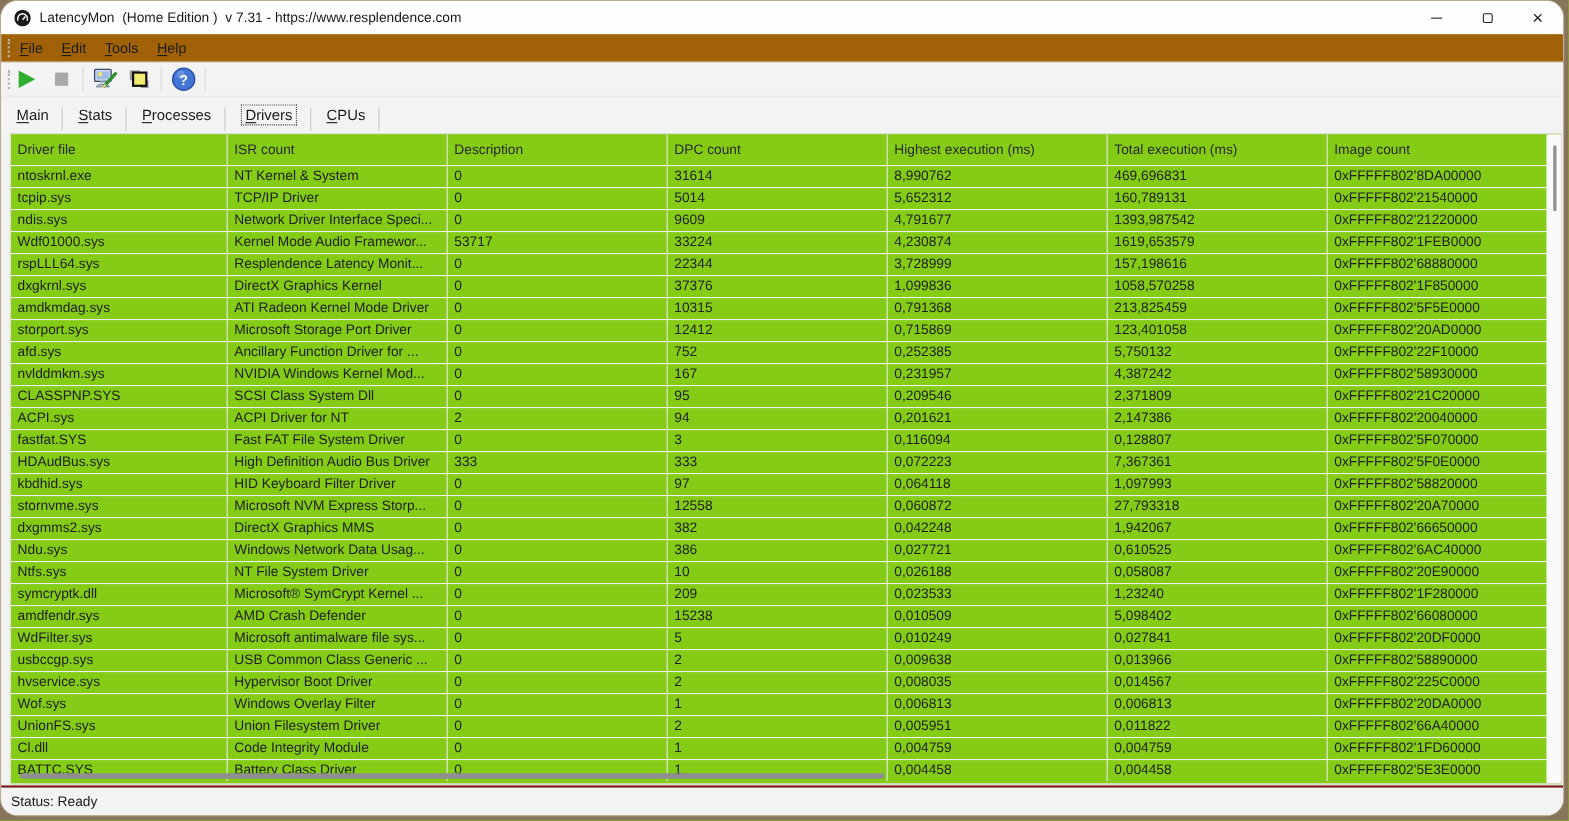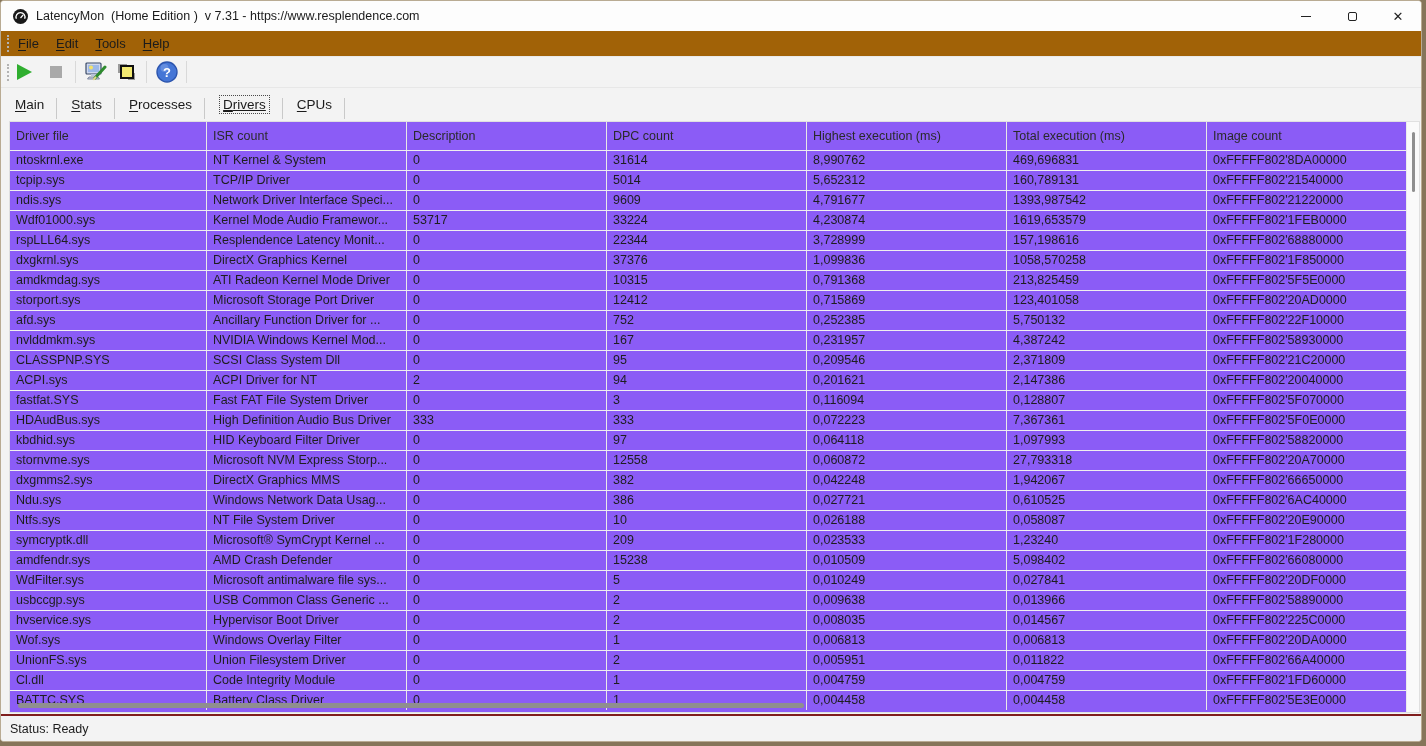--- a/index.html
+++ b/index.html
@@ -1,20 +1,20 @@
 <!DOCTYPE html>
 <html><head>
 <meta charset="utf-8">
 <style>
   * { margin:0; padding:0; box-sizing:border-box; }
   html,body { width:1426px; height:746px; overflow:hidden; }
   body { background:#86755a; font-family:"Liberation Sans", sans-serif; color:#1b1b1b; }
 
   .window { position:absolute; left:0; top:0; width:1422px; height:742px;
-            background:#f3f3f3; border-radius:4px; overflow:hidden;
+            background:#f3f3f3; border-radius:16px; overflow:hidden;
             border:1px solid #b9ab93; }
 
   
   .titlebar { position:relative; height:30px; background:#fdfdfd; display:flex; align-items:center; }
   .app-icon { width:15px; height:15px; margin-left:12px; flex:0 0 auto; }
   .title-text { margin-left:8px; font-size:12.5px; color:#1b1b1b; white-space:pre; }
   .win-controls { position:absolute; right:0; top:0; height:30px; display:flex; }
   .win-btn { width:46px; height:30px; display:flex; align-items:center; justify-content:center; cursor:default; }
   .glyph-min { width:10px; height:1px; background:#222; }
   .glyph-max { width:9px; height:9px; border:1px solid #222; border-radius:2px; }
@@ -30,25 +30,25 @@
   .toolbar { height:31px; background:#f3f3f3; display:flex; align-items:center; border-bottom:1px solid #e7e7e7; }
   .tb-btn { height:27px; min-width:27px; display:flex; align-items:center; justify-content:center; margin:0 2px; }
   .tb-sep { width:0; height:22px; border-left:1px solid #d9d9d9; margin:0 4px; }
   .play-shape { width:0; height:0; border-left:15px solid #2fae2f; border-top:8px solid transparent; border-bottom:8px solid transparent; }
   .stop-shape { width:12px; height:12px; background:#a9a9a9; }
 
   
   .tabbar { height:31px; background:#f3f3f3; display:flex; align-items:flex-end; }
   .tab { font-size:13.5px; padding:0 12px; margin-left:2px; line-height:29px; }
   .tab-sep { width:0; height:21px; border-left:1px solid #c9c9c9; }
-  .tab.selected span.focusbox { border:1px dotted #4a4a4a; padding:1px 3px;text-decoration:underline; }
+  .tab.selected span.focusbox { border:1px dotted #4a4a4a; padding:1px 3px; }
 
   
   .content { position:absolute; left:8px; top:120px; width:1411px; height:592px;
-             background:#8b5cf6; border:1px solid #e0e0e0; overflow:hidden; }
+             background:#84cc16; border:1px solid #e0e0e0; overflow:hidden; }
   .thead, .trow { display:grid; grid-template-columns:197px 200px 200px 200px 200px 200px 1fr; }
   .thead { height:28px; }
   .hcell { font-size:12.5px; color:#2a2a2a; line-height:28px; padding:0 6px;
            border-right:1px solid #e7e7e7; white-space:nowrap; overflow:hidden; }
   .rows { height:562px; overflow:hidden; }
   .trow { height:20px; border-top:1px solid #efefef; }
   .tcell { font-size:12.5px; color:#1e1e1e; line-height:19px; padding:0 6px;
            border-right:1px solid #e9e9e9; white-space:nowrap; overflow:hidden; }
 
   

